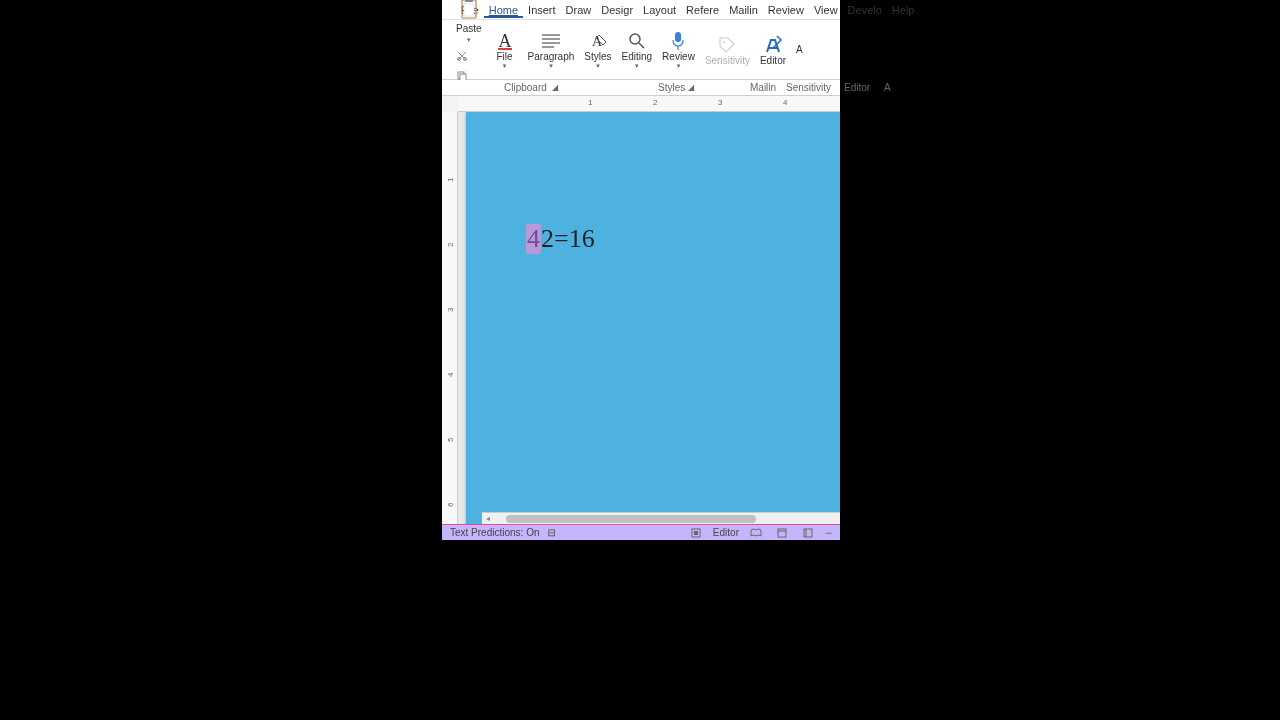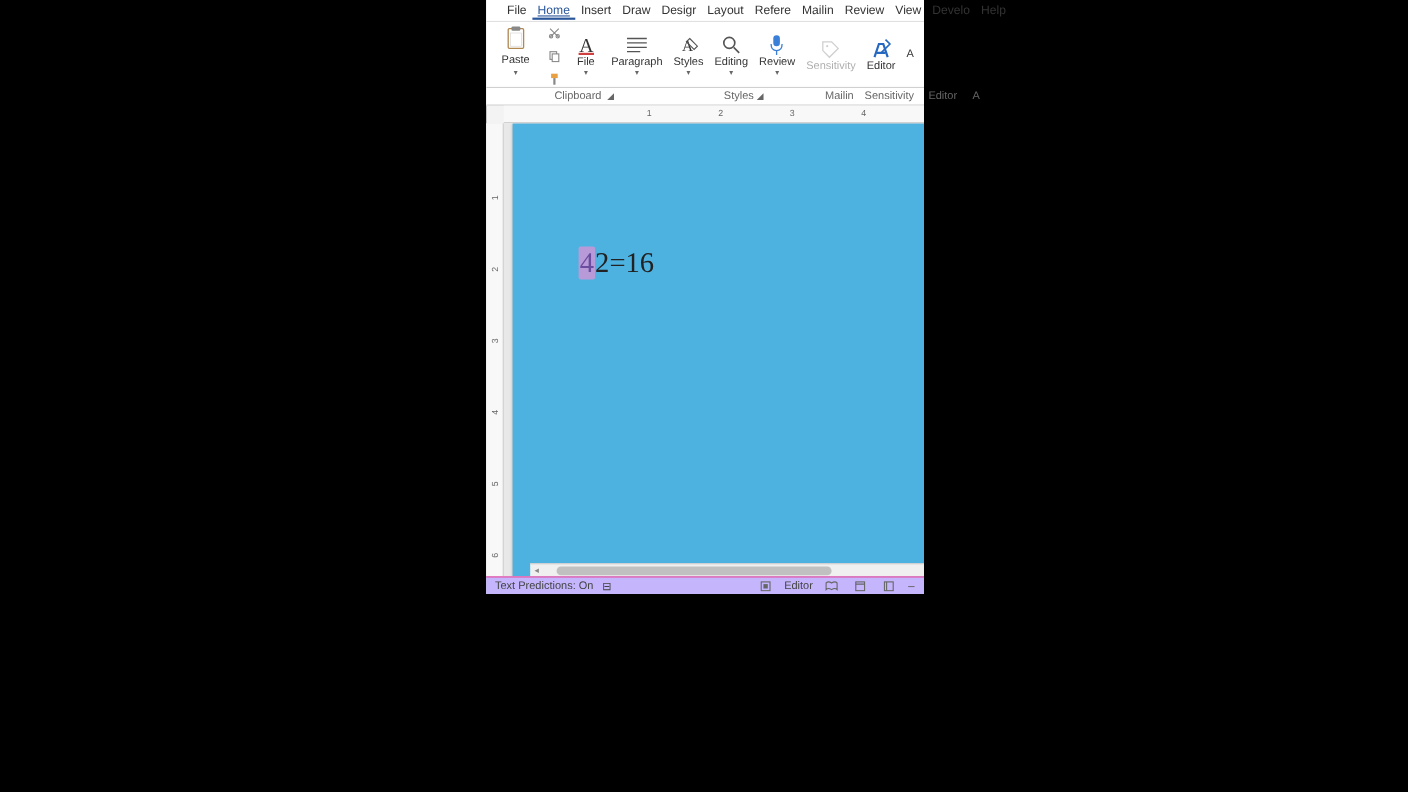--- a/index.html
+++ b/index.html
@@ -54,23 +54,23 @@
   }
   .ribbon-group {
     display: flex;
     flex-direction: column;
     align-items: center;
     padding: 0 4px;
     height: 56px;
     justify-content: center;
   }
   .clipboard-group {
-    flex-direction: row;
+    flex-direction: column;
     align-items: flex-start;
-    gap: 16px;
+    gap: 4px;
   }
   .paste-btn {
     display: flex;
     flex-direction: column;
     align-items: center;
     gap: 2px;
   }
   .paste-icon-wrap {
     width: 24px;
     height: 26px;

